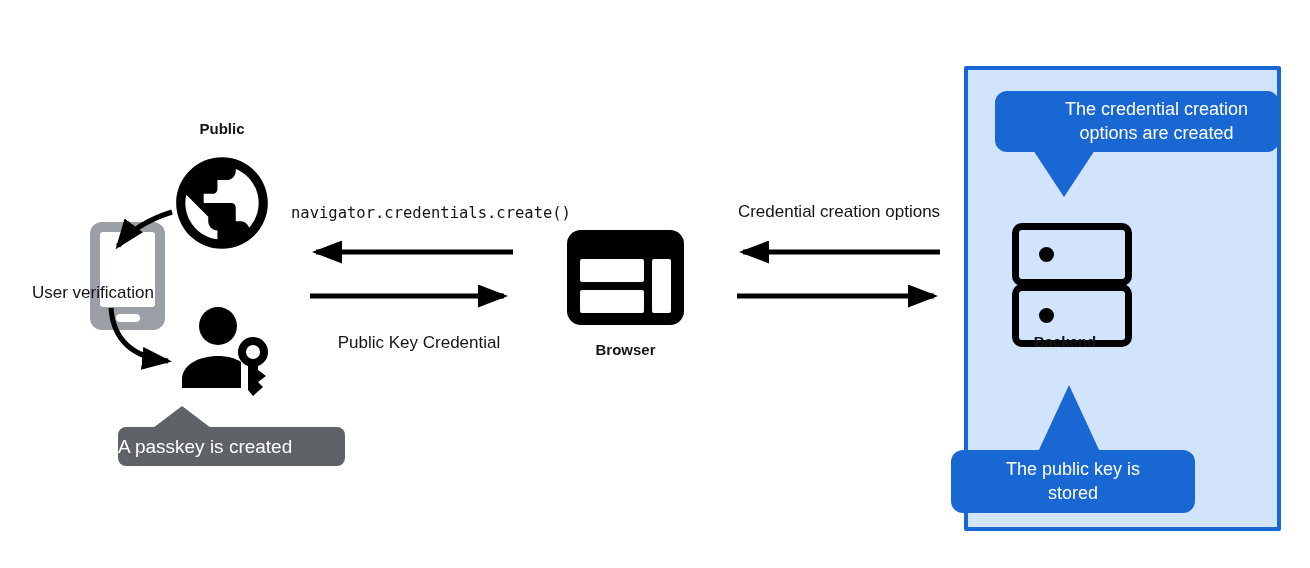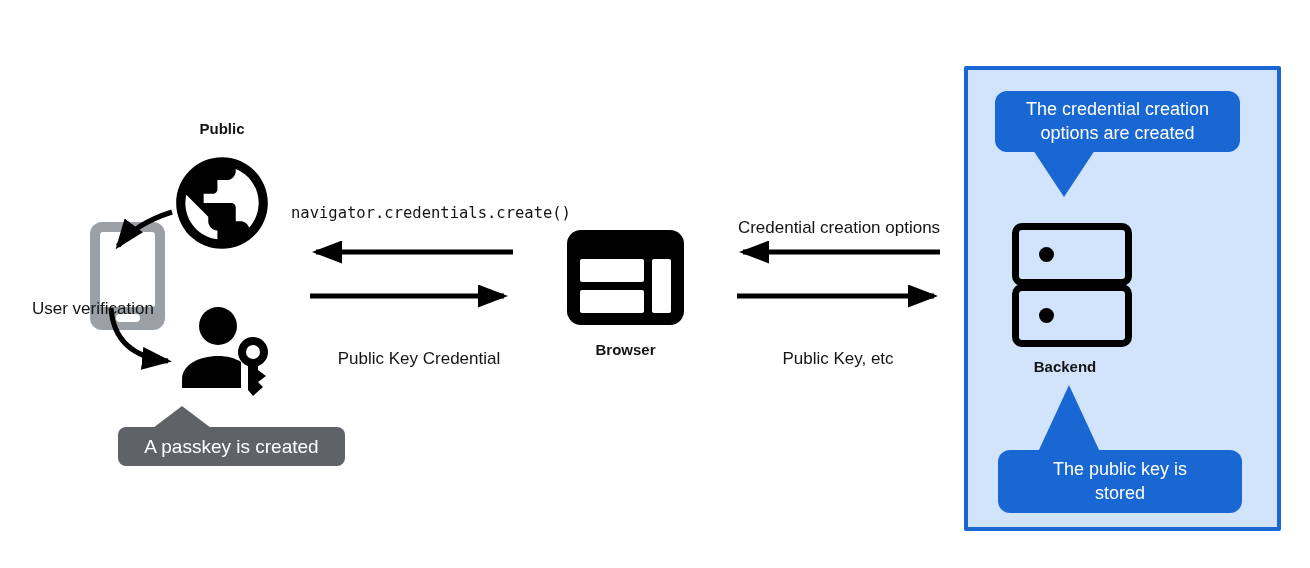--- a/index.html
+++ b/index.html
@@ -3,21 +3,21 @@
 <meta charset="utf-8">
 <title>Passkey creation flow</title>
 <style>
   html,body{margin:0;padding:0;background:#fff;}
   #canvas{
     position:relative;width:1310px;height:568px;background:#fff;overflow:hidden;
     font-family:"Liberation Sans",sans-serif;color:var(--ink,#141414);
   }
   .abs{position:absolute;}
   .label{font-weight:bold;font-size:15px;text-align:center;z-index:6;}
-  .text{font-size:17px;z-index:6;margin-top:16px;}
+  .text{font-size:17px;z-index:6;}
   .center{text-align:center;}
   .mono{font-family:"DejaVu Sans Mono",monospace;font-size:15.5px;z-index:6;}
 
   
   .panel{
     left:964px;top:66px;width:309px;height:457px;
     background:var(--panel-bg,#d2e3fc);
     border:4px solid var(--panel-border,#1967d2);
     border-radius:2px;z-index:0;
   }
@@ -31,21 +31,21 @@
   .tail{width:0;height:0;z-index:2;}
   .tail-down{border-left:31px solid transparent;border-right:31px solid transparent;
     border-top:47px solid var(--callout-blue,#1967d2);}
   .tail-up{border-left:31px solid transparent;border-right:31px solid transparent;
     border-bottom:67px solid var(--callout-blue,#1967d2);}
 
   
   .tooltip{
     left:118px;top:427px;width:227px;height:39px;border-radius:8px;
     background:var(--tooltip-bg,#5f6368);color:var(--text-on-dark,#fff);
-    font-size:19px;display:flex;align-items:center;justify-content:center;z-index:4;
+    font-size:19px;display:flex;align-items:center;justify-content:flex-start;z-index:4;
   }
   .tooltip-tail{
     left:153px;top:406px;width:0;height:0;z-index:4;
     border-left:29px solid transparent;border-right:29px solid transparent;
     border-bottom:22px solid var(--tooltip-bg,#5f6368);
   }
 
   
   .phone{left:90px;top:222px;width:75px;height:108px;background:var(--icon-gray,#9aa0a6);
     border-radius:12px;z-index:1;}
@@ -65,39 +65,39 @@
   .arrow{stroke:var(--icon-black,#000);stroke-width:5;fill:none;}
   .ah{fill:var(--icon-black,#000);}
 </style>
 </head>
 <body>
 
 <div id="canvas">
 
   <div class="abs panel"></div>
 
-  <div class="abs callout" style="left:995px;top:91px;width:245px;height:61px;">
+  <div class="abs callout" style="left:995px;top:91px;width:245px;height:61px;padding-left:39px;">
     <span>The credential creation
 options are created</span>
   </div>
   <div class="abs tail tail-down" style="left:1033px;top:150px;"></div>
 
-  <div class="abs callout" style="left:998px;top:450px;width:244px;height:63px;">
+  <div class="abs callout" style="left:951px;top:450px;width:244px;height:63px;">
     <span>The public key is
 stored</span>
   </div>
   <div class="abs tail tail-up" style="left:1038px;top:385px;"></div>
 
   <div class="abs server-unit" style="left:1012px;top:223px;">
     <div class="server-dot"></div>
   </div>
   <div class="abs server-unit" style="left:1012px;top:284px;">
     <div class="server-dot"></div>
   </div>
-  <div class="abs label" style="left:1012px;top:358px;width:106px;">Backend</div>
+  <div class="abs label" style="left:1012px;top:333px;width:106px;">Backend</div>
 
   <div class="abs label" style="left:167px;top:120px;width:110px;">Public</div>
   <svg class="icon-svg" style="left:167px;top:148px;" width="110" height="110" viewBox="0 0 24 24">
     <path fill="var(--icon-black,#000)" d="M12 2C6.48 2 2 6.48 2 12s4.48 10 10 10 10-4.48 10-10S17.52 2 12 2zm-1 17.93c-3.95-.49-7-3.85-7-7.93 0-.62.08-1.21.21-1.79L9 15v1c0 1.1.9 2 2 2v1.93zm6.9-2.54c-.26-.81-1-1.39-1.9-1.39h-1v-3c0-.55-.45-1-1-1H8v-2h2c.55 0 1-.45 1-1V7h2c1.1 0 2-.9 2-2v-.41c2.93 1.19 5 4.06 5 7.41 0 2.08-.8 3.97-2.1 5.39z"></path>
   </svg>
 
   <div class="abs phone">
     <div class="phone-screen"></div>
     <div class="phone-bar"></div>
   </div>
@@ -121,21 +121,20 @@
     <rect x="0" y="0" width="117" height="95" rx="14" fill="var(--icon-black,#000)"></rect>
     <rect x="13" y="29" width="64" height="23" rx="2" fill="#fff"></rect>
     <rect x="13" y="60" width="64" height="23" rx="2" fill="#fff"></rect>
     <rect x="85" y="29" width="19" height="54" rx="2" fill="#fff"></rect>
   </svg>
   <div class="abs label" style="left:567px;top:341px;width:117px;">Browser</div>
 
   <div class="abs mono" style="left:291px;top:204px;">navigator.credentials.create()</div>
   <div class="abs text center" style="left:319px;top:333px;width:200px;">Public Key Credential</div>
   <div class="abs text center" style="left:724px;top:202px;width:230px;">Credential creation options</div>
-  <div class="abs text center" style="left:738px;top:333px;width:200px;">Public Key, etc</div>
 
   <svg class="layer" width="1310" height="568" viewBox="0 0 1310 568">
     <defs>
       <marker id="ah" markerWidth="6" markerHeight="4.6" refX="5.2" refY="2.3" orient="auto">
         <polygon class="ah" points="0 0, 6 2.3, 0 4.6"></polygon>
       </marker>
     </defs>
     <path class="arrow" marker-end="url(#ah)" d="M172,212 C150,219 131,229 118,246"></path>
     <path class="arrow" marker-end="url(#ah)" d="M111,308 C113,336 128,357 168,361"></path>
     <line class="arrow" marker-end="url(#ah)" x1="513" y1="252" x2="316" y2="252"></line>

